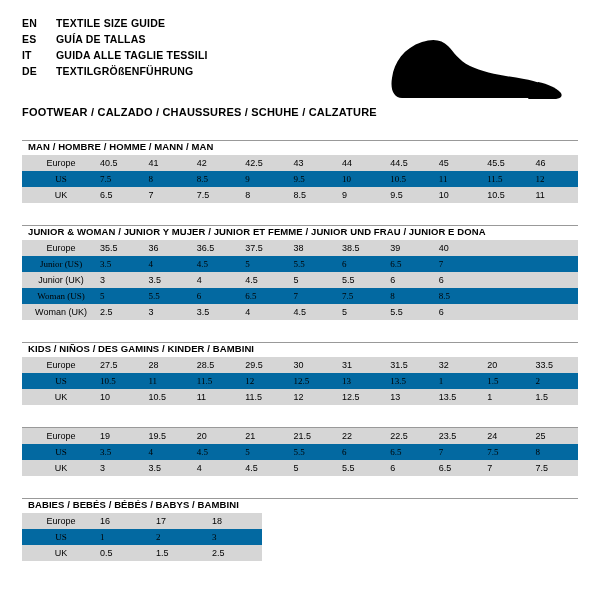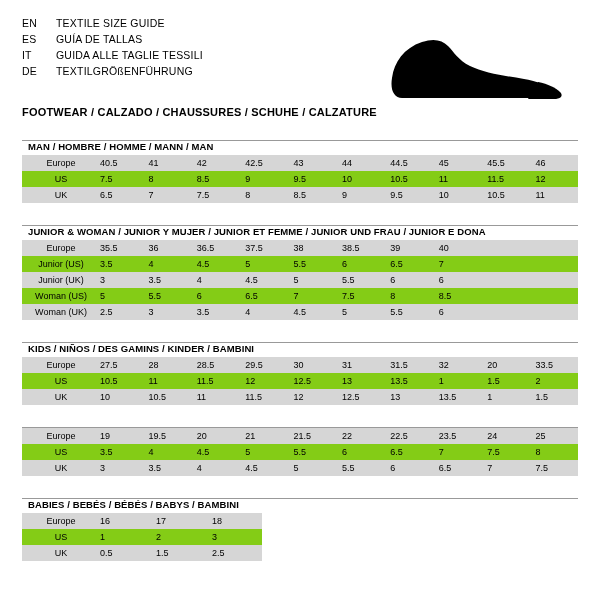--- a/index.html
+++ b/index.html
@@ -27,21 +27,21 @@
     position: relative;
     height: 90px;
   }
   .lang-table {
     border-collapse: collapse;
   }
   .lang-table td {
     font-size: 10.5px;
     line-height: 14.5px;
     padding: 0 0 1.5px 0;
-    font-weight: normal;
+    font-weight: bold;
     letter-spacing: 0.2px;
     white-space: nowrap;
   }
   .lang-code {
     width: 34px;
   }
   .shoe-art {
     position: absolute;
     right: 10px;
     top: 16px;
@@ -76,21 +76,22 @@
     height: 16px;
     padding: 0 0 0 6px;
     color: #000;
     border: none;
     white-space: nowrap;
   }
   table.size tr.shade td {
     background: #d6d6d6;
   }
   table.size tr.plain td {
-    background: #84cc16;
+    background: #0369a1;
+    font-family: Liberation Serif, serif;
   }
   table.size td.label {
     width: 66px;
     text-align: center;
   }
   .rule {
     border-top: 1px solid #999;
     height: 0;
     font-size: 0;
     line-height: 0;

